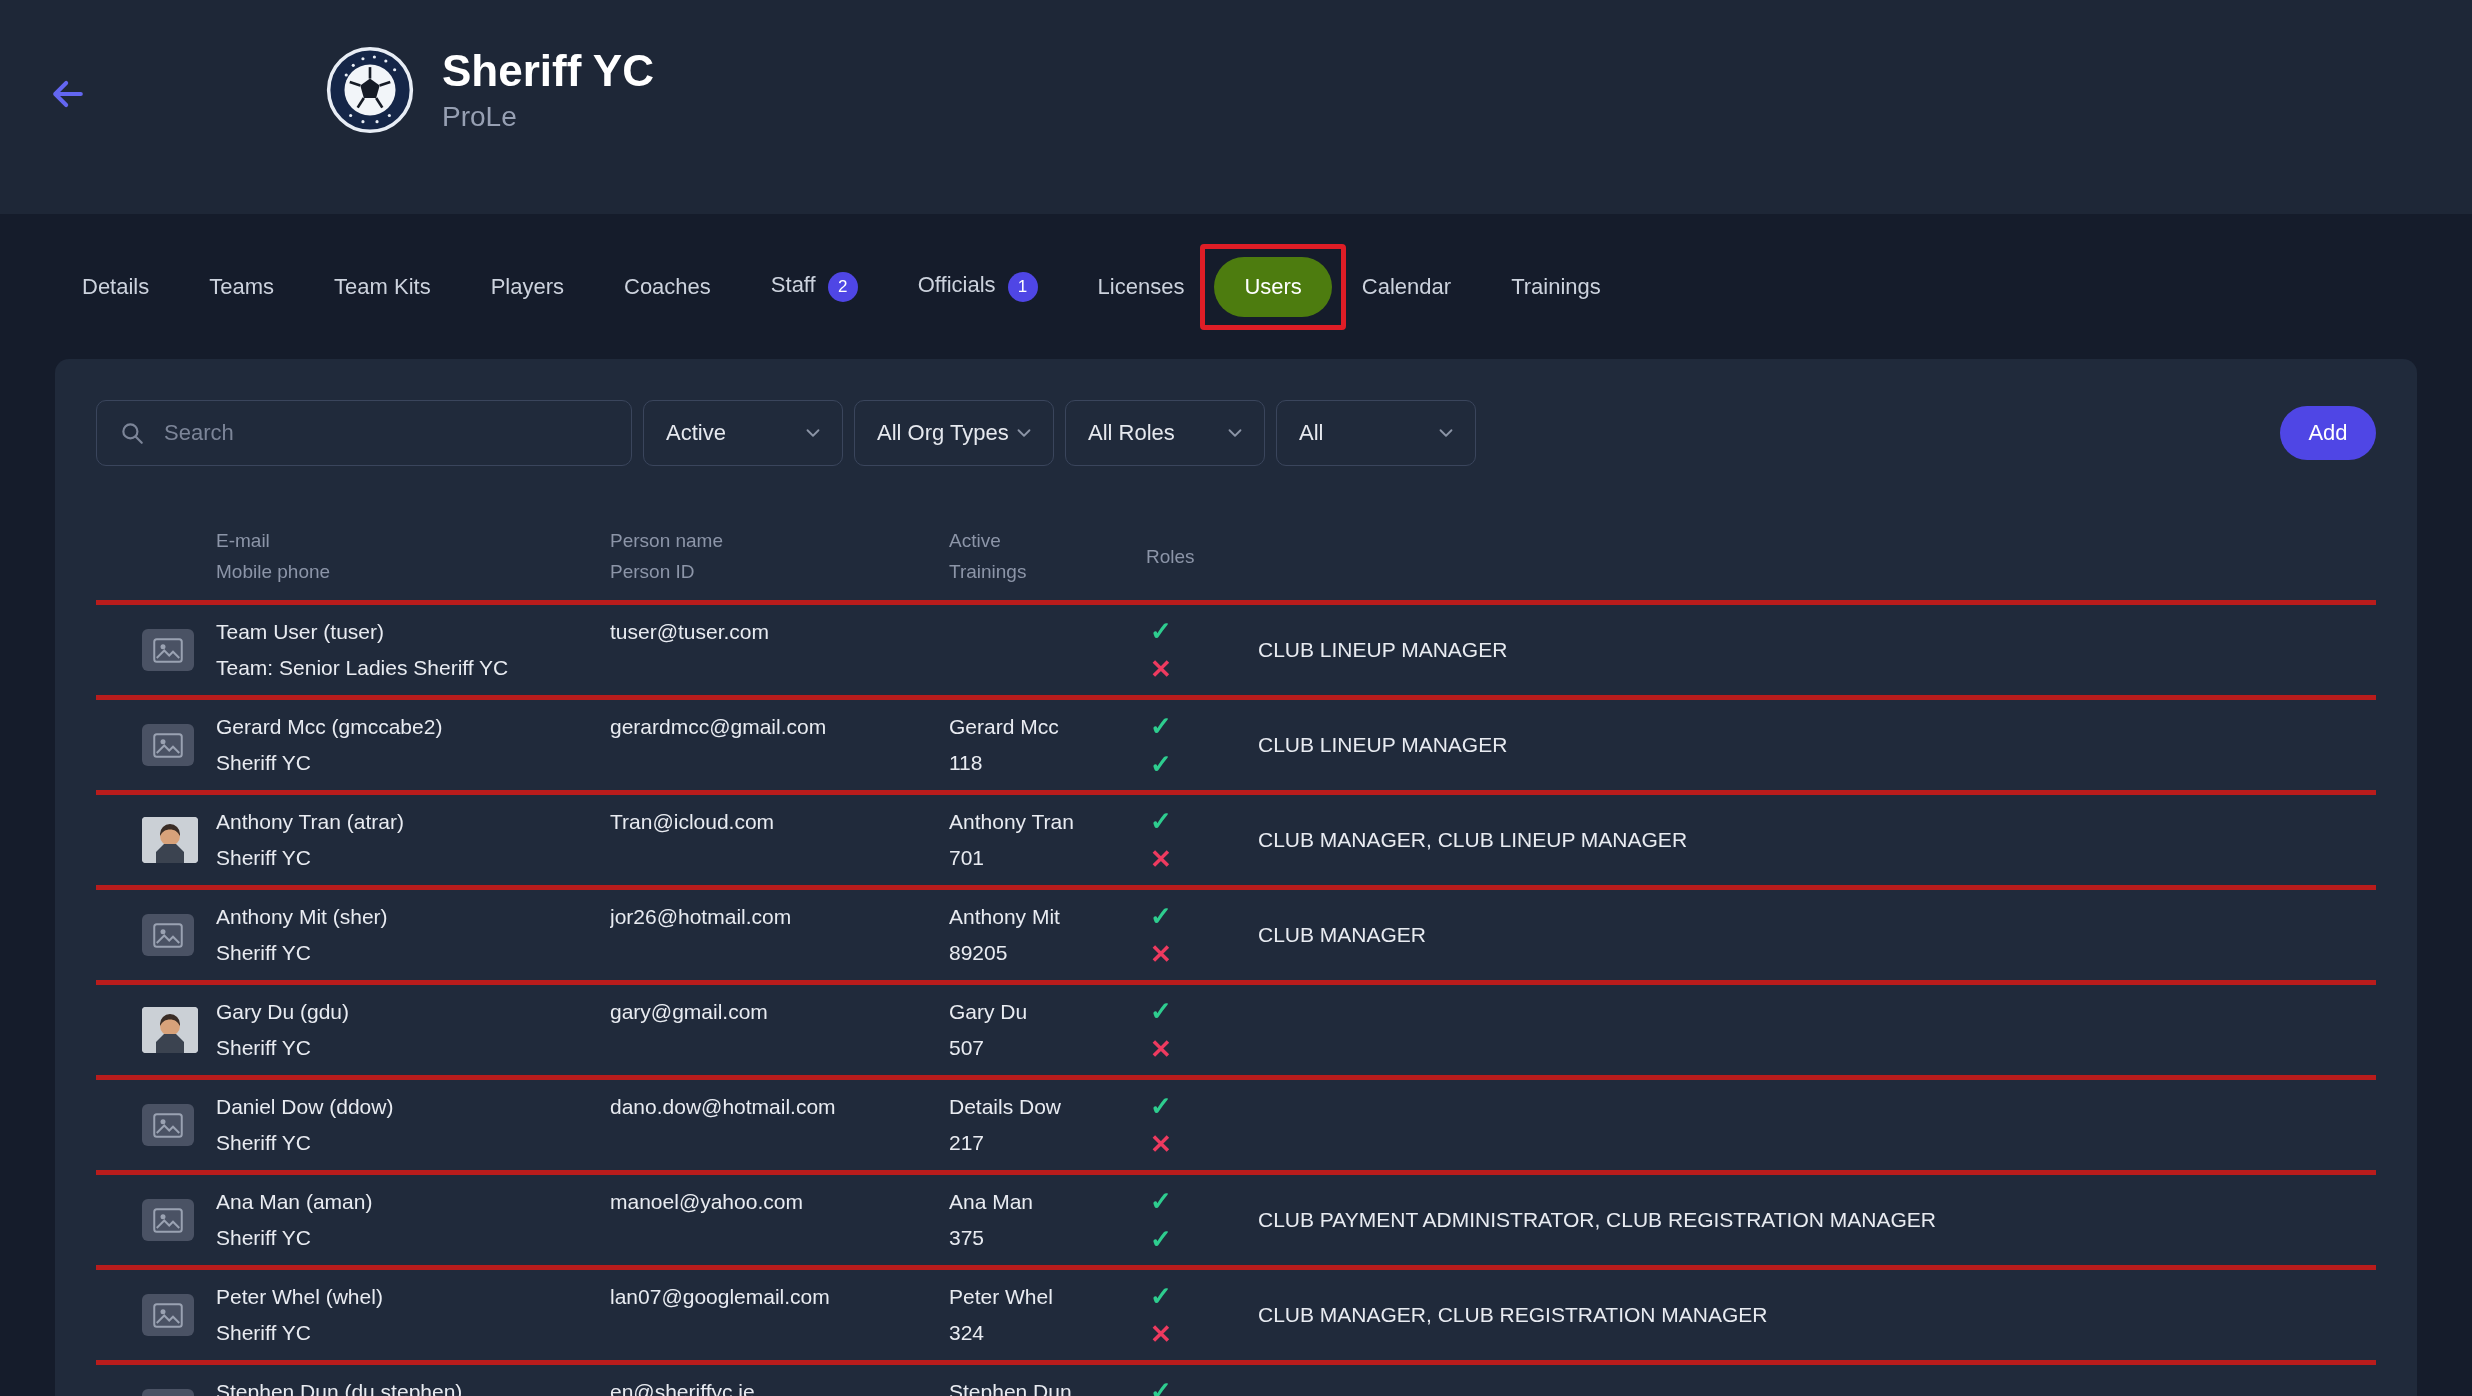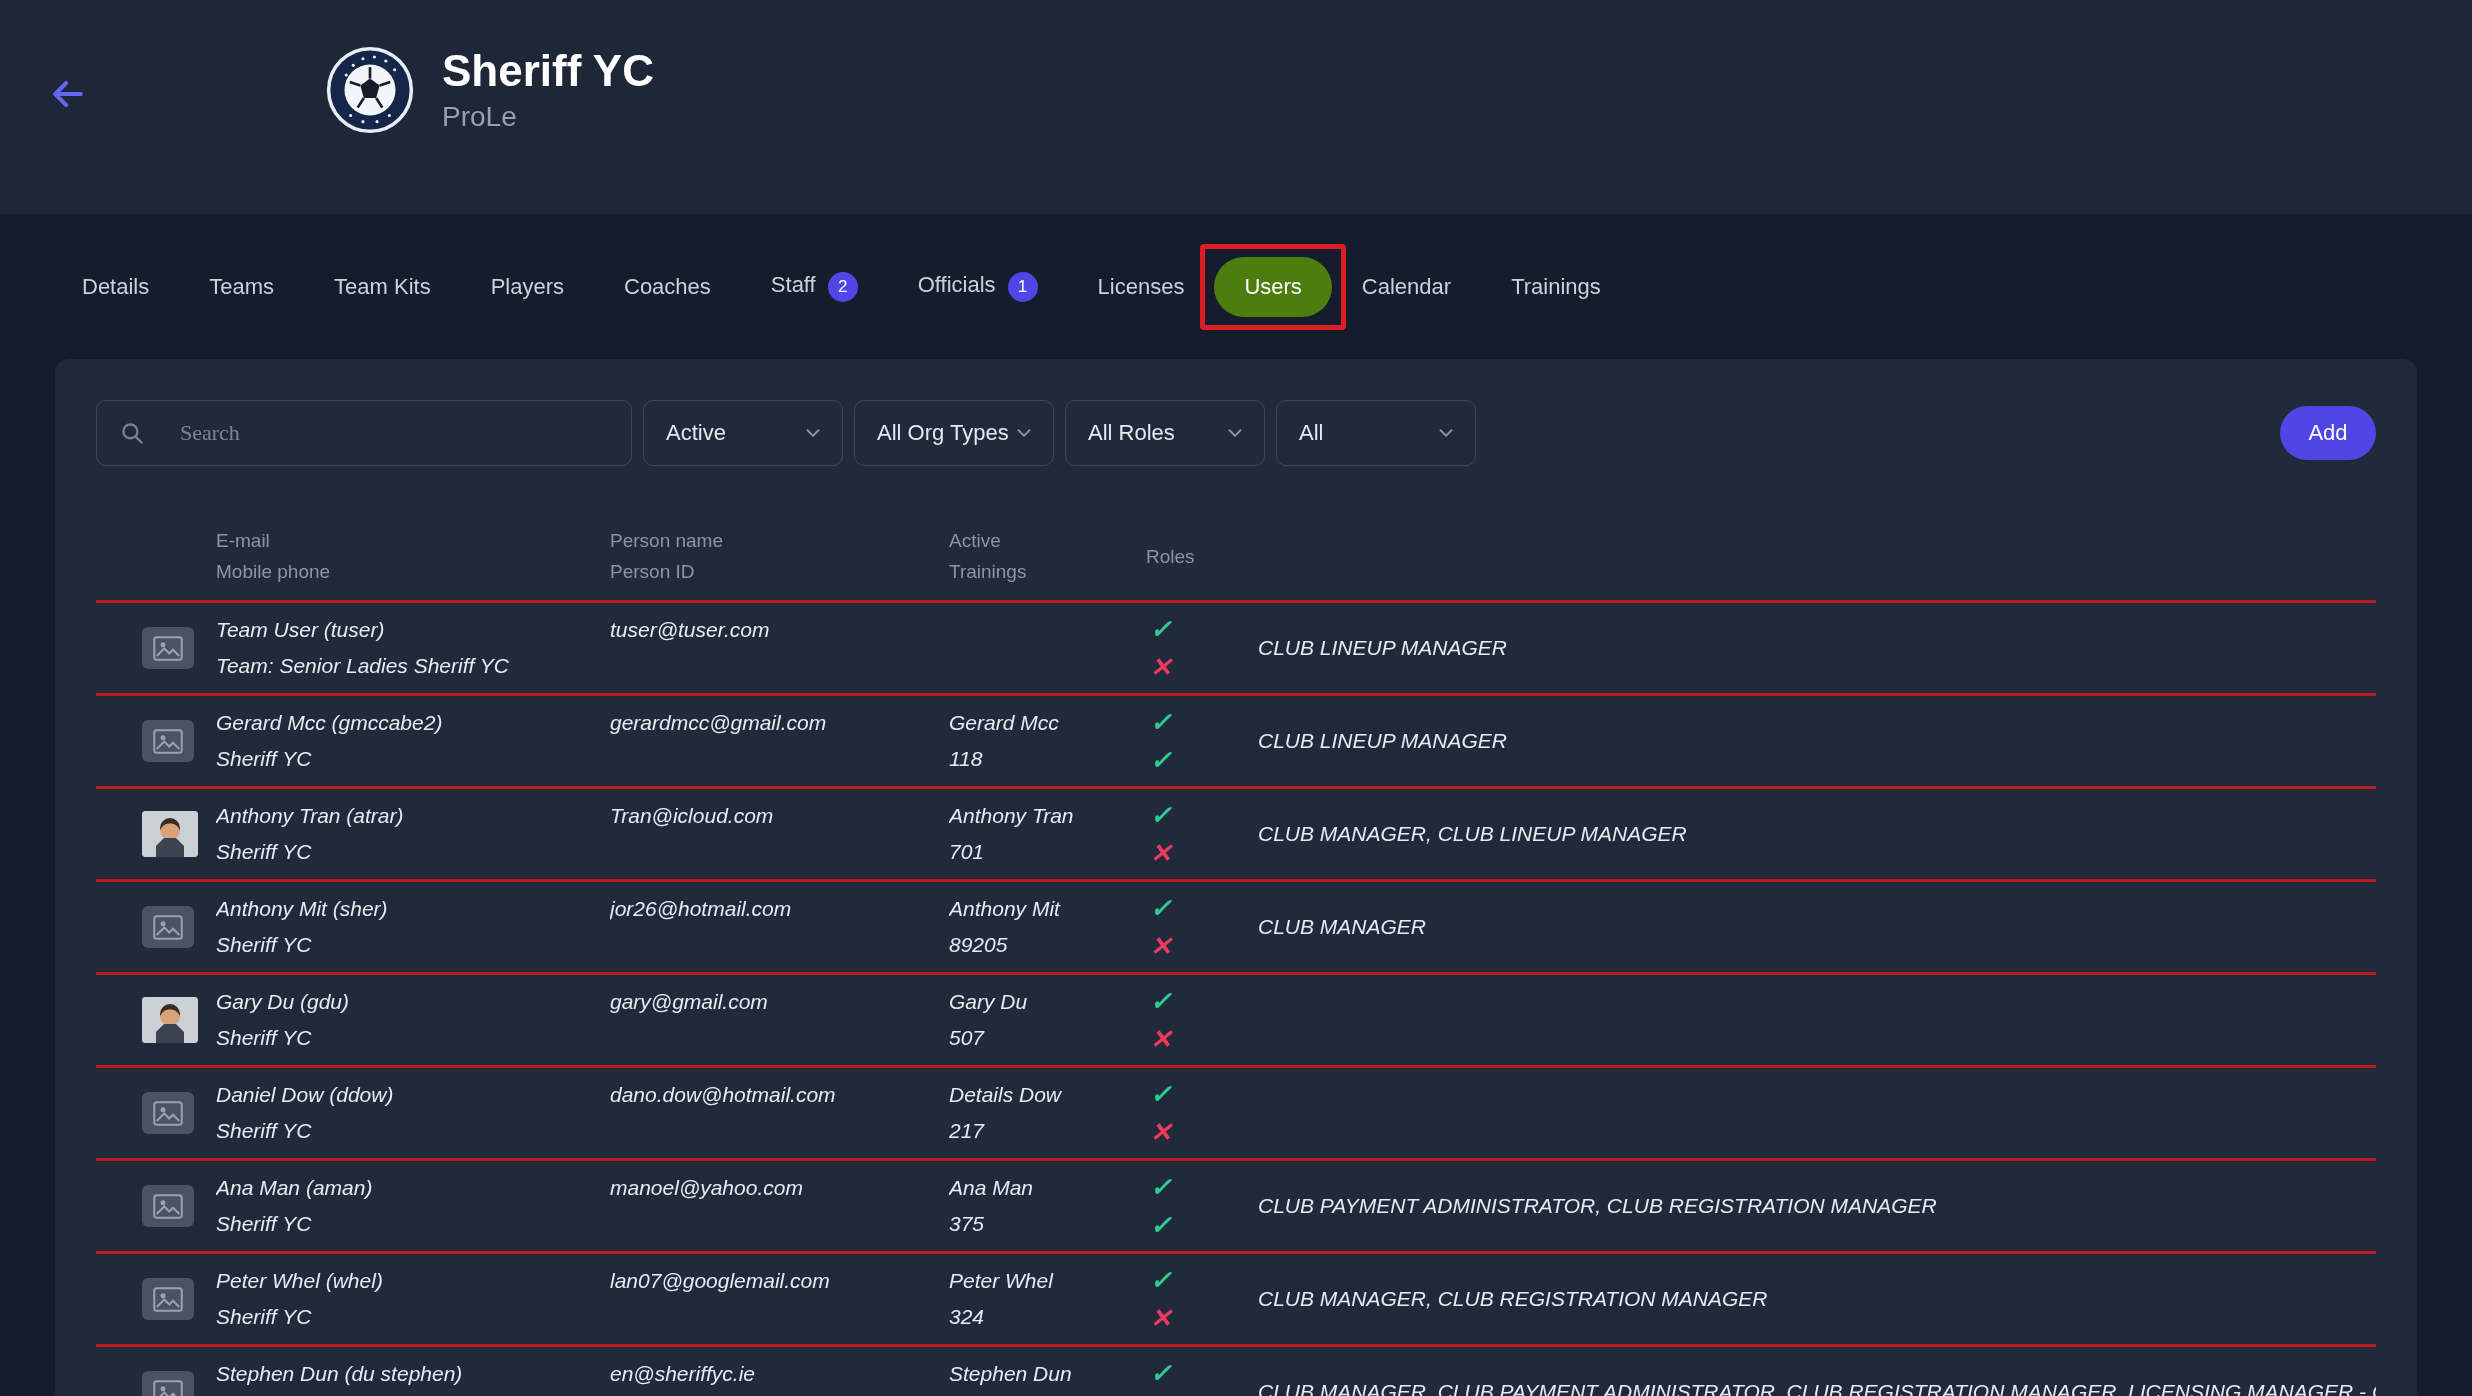--- a/index.html
+++ b/index.html
@@ -18,31 +18,31 @@
   
   .tabs{display:flex;align-items:center;height:145px;padding-left:52px;}
   .tab-wrap{position:relative;}
   .tab{display:flex;align-items:flex-start;gap:12px;padding:17px 30px;font-size:22px;color:#ccd2dd;border-radius:30px;cursor:pointer;white-space:nowrap;}
   .tab.active{background:#4d7c0f;color:#ffffff;}
   .badge{display:inline-flex;align-items:center;justify-content:center;min-width:30px;height:30px;border-radius:15px;background:#4f46e5;color:#fff;font-size:17px;padding:0 4px;box-sizing:border-box;}
   .red-box{position:absolute;left:-14px;right:-14px;top:-13px;bottom:-13px;border:5px solid #df1d26;border-radius:4px;pointer-events:none;z-index:5;}
   
   .card{position:relative;margin:0 55px;background:#202a3b;border-radius:14px;min-height:1200px;padding:41px;box-sizing:border-box;}
   .filters{display:flex;align-items:center;gap:11px;}
-  .search{display:flex;align-items:center;gap:33px;width:536px;height:66px;border:1px solid #3a455c;border-radius:10px;padding:0 22px;box-sizing:border-box;background:transparent;font-family:Liberation Serif, serif;}
+  .search{display:flex;align-items:center;gap:17px;width:536px;height:66px;border:1px solid #3a455c;border-radius:10px;padding:0 22px;box-sizing:border-box;background:transparent;}
   .search input{flex:1;background:transparent;border:none;outline:none;color:#e8ebf1;font-size:22px;font-family:inherit;min-width:0;}
   .search input::placeholder{color:#7c8598;}
   .dropdown{display:flex;align-items:center;justify-content:space-between;width:200px;height:66px;border:1px solid #3a455c;border-radius:10px;padding:0 18px 0 22px;box-sizing:border-box;font-size:22px;color:#e6e9ef;cursor:pointer;background:transparent;white-space:nowrap;}
   .add{margin-left:auto;min-width:96px;height:54px;border:none;border-radius:27px;background:#4f46e5;color:#fff;font-size:22px;cursor:pointer;font-family:inherit;padding:8px 26px;}
   
   .table{margin-top:62px;}
   .grid{display:grid;grid-template-columns:120px 394px 339px 197px 112px 1fr;}
   .thead{padding-bottom:16px;}
   .th{display:flex;flex-direction:column;justify-content:center;gap:6px;font-size:19px;color:#8c95a8;line-height:25px;height:56px;}
-  .row{height:90px;border-top:3px solid #b91c1c;font-style:italic;}
+  .row{height:90px;border-top:5px solid #b91c1c;}
   .cell{display:flex;flex-direction:column;justify-content:center;gap:8px;font-size:21px;min-width:0;}
   .cell .line1,.cell .line2{height:28px;line-height:28px;white-space:nowrap;overflow:hidden;color:#e8ebf1;}
   .avatar-cell{justify-content:center;align-items:flex-start;}
   .avatar{margin-left:46px;width:52px;height:42px;border-radius:6px;background:#4a5264;display:flex;align-items:center;justify-content:center;overflow:hidden;}
   .avatar.photo{width:56px;height:46px;background:#cbd0d6;border-radius:4px;}
   .status{gap:10px;padding-left:4px;}
   .status span{height:28px;line-height:28px;font-size:26px;font-weight:bold;}
   .ok{color:#2ecd8f;}
   .no{color:#ee3a5f;}
   .roles{font-size:21px;color:#e8ebf1;justify-content:center;line-height:28px;white-space:nowrap;overflow:hidden;display:flex;}

